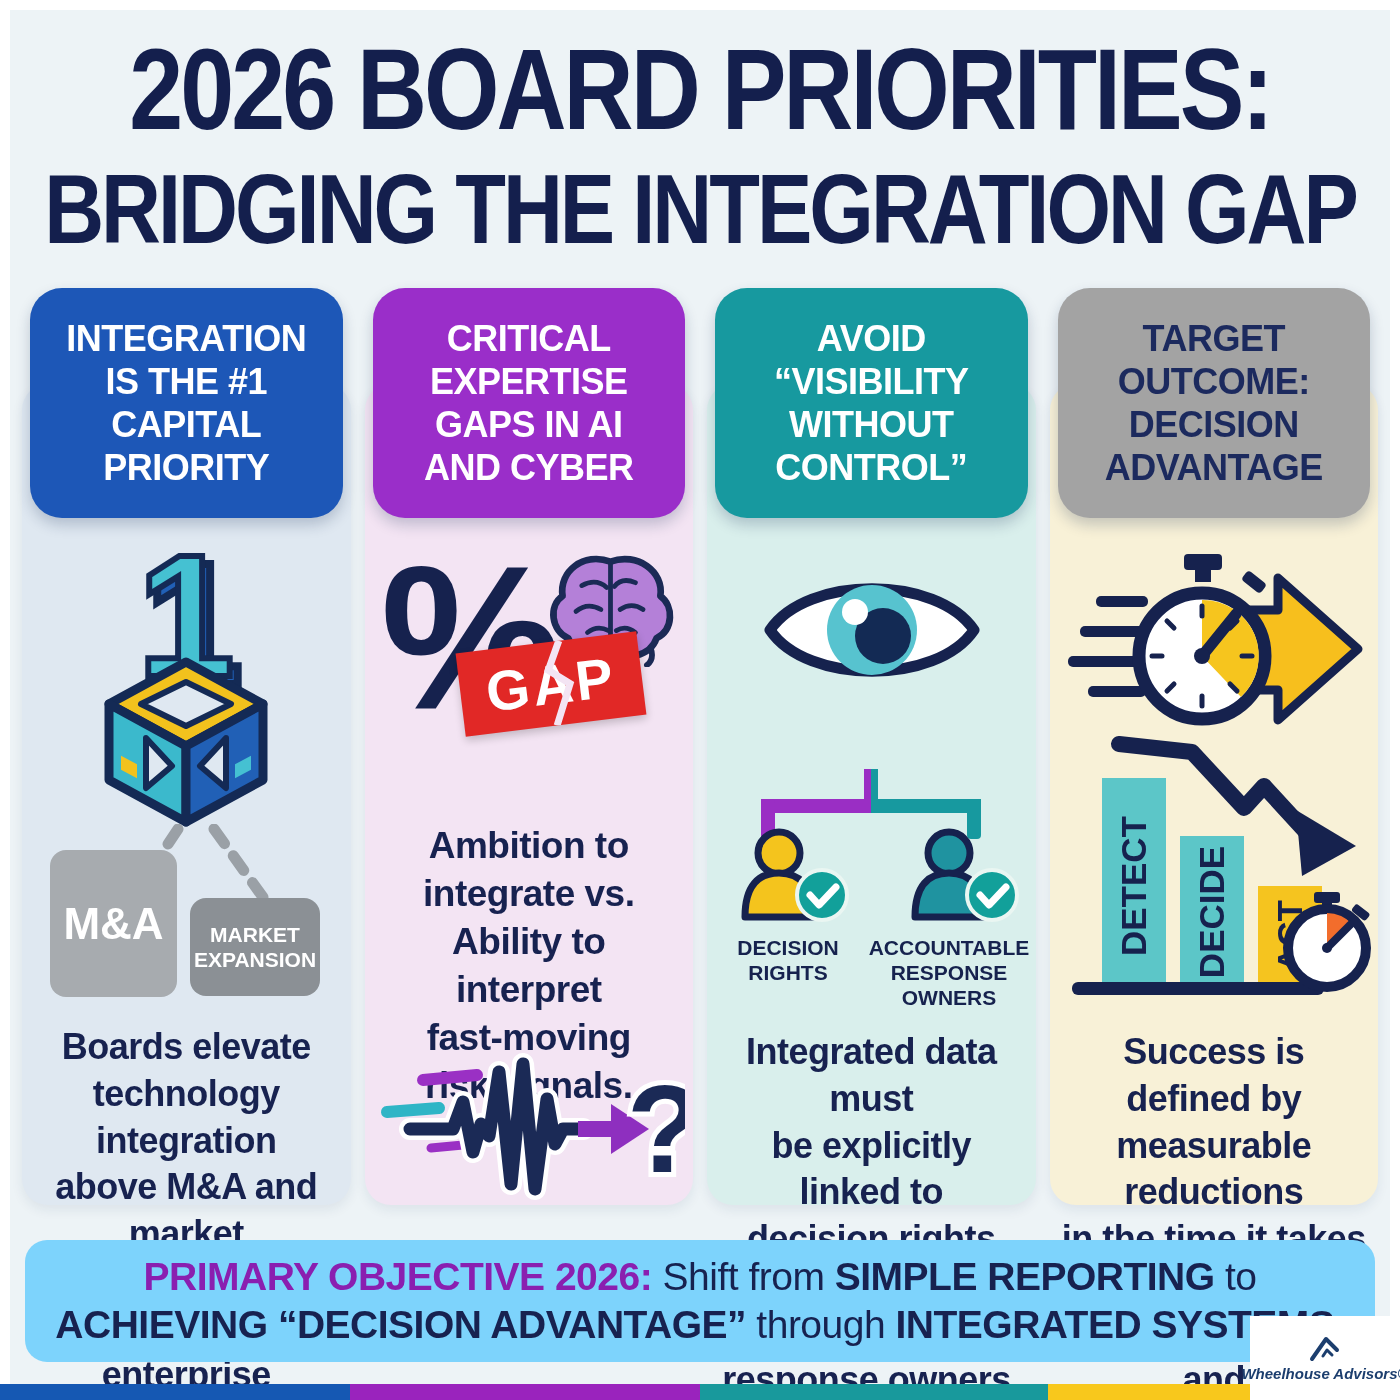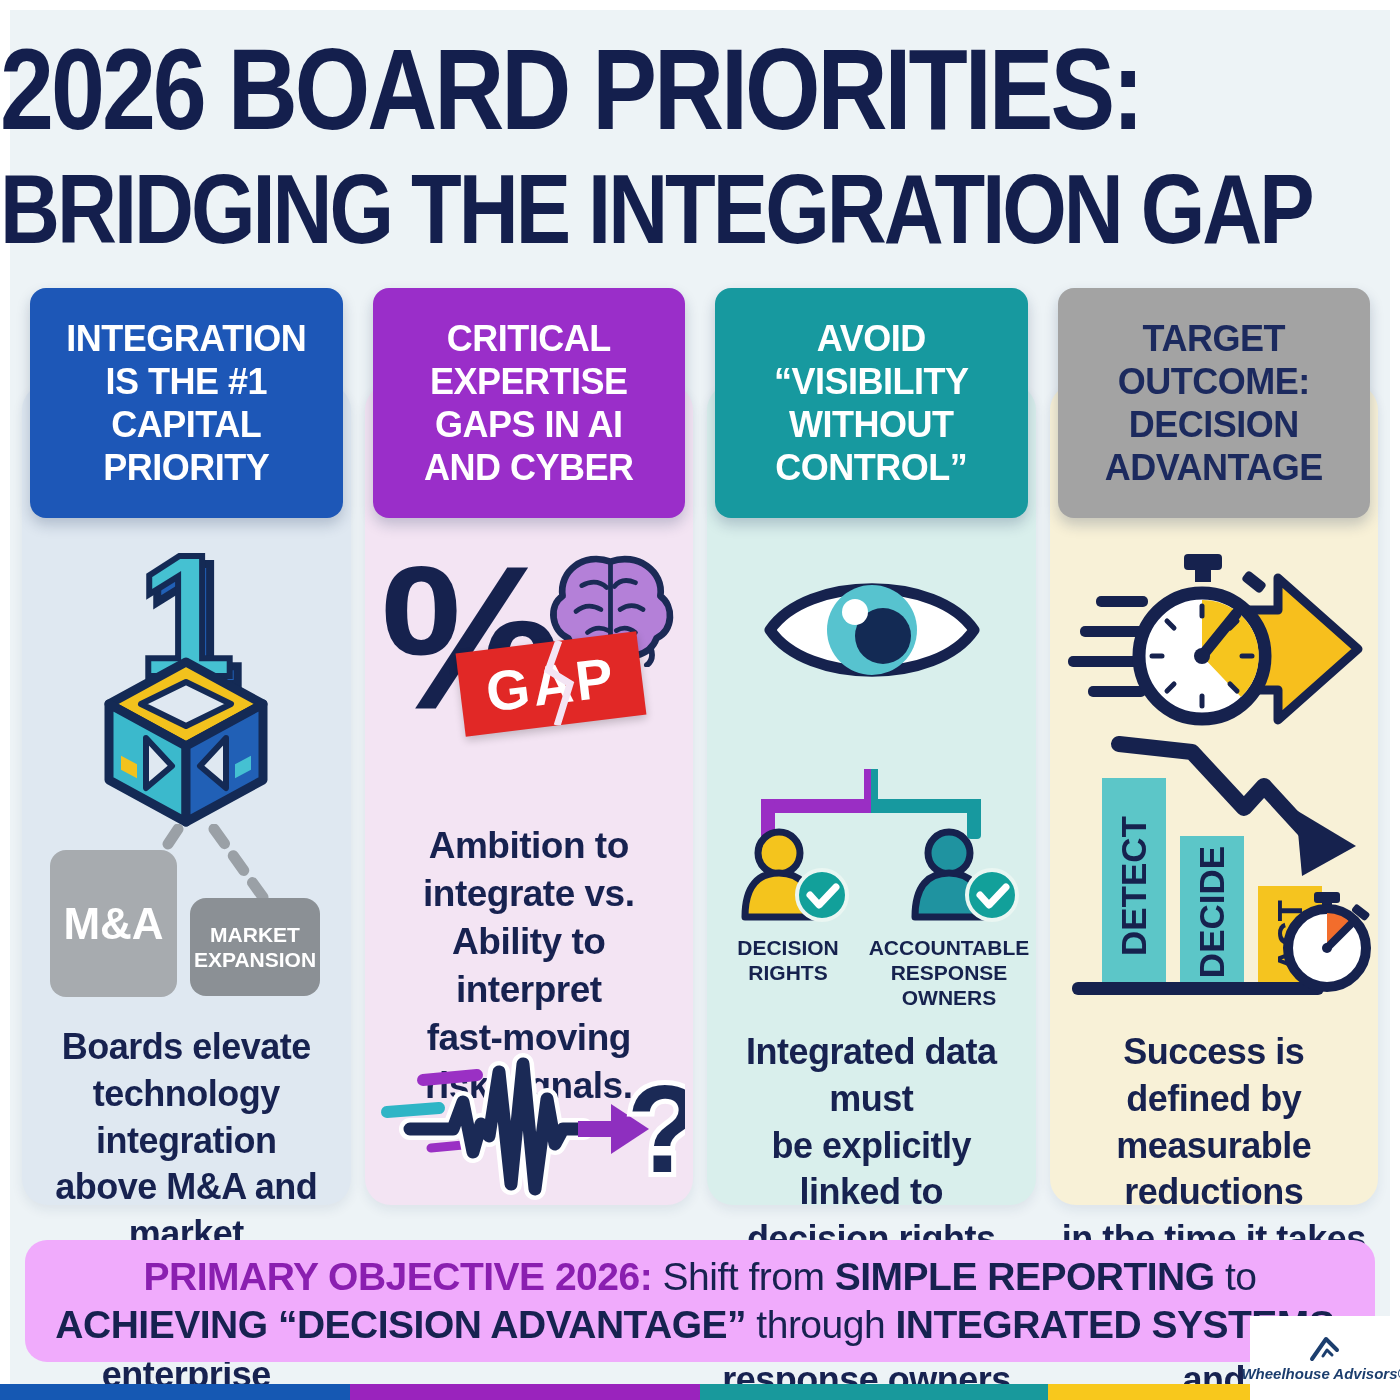--- a/index.html
+++ b/index.html
@@ -1,29 +1,29 @@
 <!DOCTYPE html>
 <html><head>
 <meta charset="utf-8">
 <style>
   html,body{margin:0;padding:0;}
   .page{position:relative;width:1400px;height:1400px;background:#ffffff;overflow:hidden;
         font-family:"Liberation Sans","DejaVu Sans",sans-serif;color:#172250;}
   .bg{position:absolute;inset:10px;background:#edf3f6;}
   
-  .title{position:absolute;top:34px;left:0;right:0;text-align:left;color:#141f4d;font-weight:800;}
+  .title{position:absolute;top:34px;left:0;right:0;text-align:center;color:#141f4d;font-weight:800;}
   .title .l1{font-size:97px;letter-spacing:-3px;transform:scale(1.0,1.18);white-space:nowrap;}
   .title .l2{font-size:83px;letter-spacing:-3px;transform:scale(1.0,1.18);white-space:nowrap;margin-top:16px;}
   
   .columns{position:absolute;top:288px;left:22px;right:22px;height:917px;
            display:grid;grid-template-columns:repeat(4,1fr);gap:14px;}
   .col{position:relative;}
   .panel{position:absolute;left:0;right:0;top:96px;bottom:0;border-radius:26px;
          box-shadow:0 5px 12px rgba(30,50,90,.08);}
-  .header{position:relative;margin:0 8px;height:230px;border-radius:16px;display:flex;
+  .header{position:relative;margin:0 8px;height:230px;border-radius:32px;display:flex;
           align-items:center;justify-content:center;text-align:center;font-weight:800;
           font-size:36px;line-height:1.2;white-space:pre-line;padding:0 8px;
           box-shadow:0 7px 14px rgba(20,40,80,.22);letter-spacing:-0.5px;}
   .body{position:absolute;left:0;right:0;top:96px;bottom:0;}
   .bodytext{position:absolute;left:10px;right:10px;text-align:center;font-weight:700;
             font-size:36px;line-height:1.3;white-space:pre-line;color:#172250;letter-spacing:-0.5px;}
   
   .graybox{position:absolute;border-radius:16px;color:#fff;display:flex;align-items:center;
            justify-content:center;text-align:center;font-weight:800;}
   .box-ma{left:28px;top:466px;width:127px;height:147px;background:#a7abaf;font-size:44px;}
@@ -35,21 +35,21 @@
   .brain{position:absolute;left:178px;top:168px;}
   .gapsticker{position:absolute;left:95px;top:258px;width:182px;height:84px;background:#e12826;
               transform:rotate(-7deg);display:flex;align-items:center;justify-content:center;
               color:#fff;font-weight:800;font-size:56px;letter-spacing:3px;
               box-shadow:0 4px 8px rgba(0,0,0,.2);}
   .gapcrack{position:absolute;left:0;top:0;}
   
   .orglabel{position:absolute;text-align:center;font-weight:800;font-size:21px;line-height:1.18;
             white-space:pre-line;color:#16224e;}
   
-  .banner{position:absolute;left:25px;right:25px;top:1240px;height:122px;background:#f0abfc;
+  .banner{position:absolute;left:25px;right:25px;top:1240px;height:122px;background:#7dd3fc;
           border-radius:22px;display:flex;flex-direction:column;align-items:center;
           justify-content:center;text-align:center;}
   .banner .line{font-size:39px;line-height:1.22;letter-spacing:-0.5px;color:#172250;font-weight:500;}
   .banner .b{font-weight:800;}
   .banner .purple{color:#8a1fb0;font-weight:800;}
   
   .stripes{position:absolute;left:0;right:0;bottom:0;height:16px;display:flex;}
   .stripes div{height:100%;}
   .logo{position:absolute;right:0;bottom:0;width:150px;height:84px;background:#ffffff;
         display:flex;flex-direction:column;align-items:center;justify-content:center;gap:3px;

